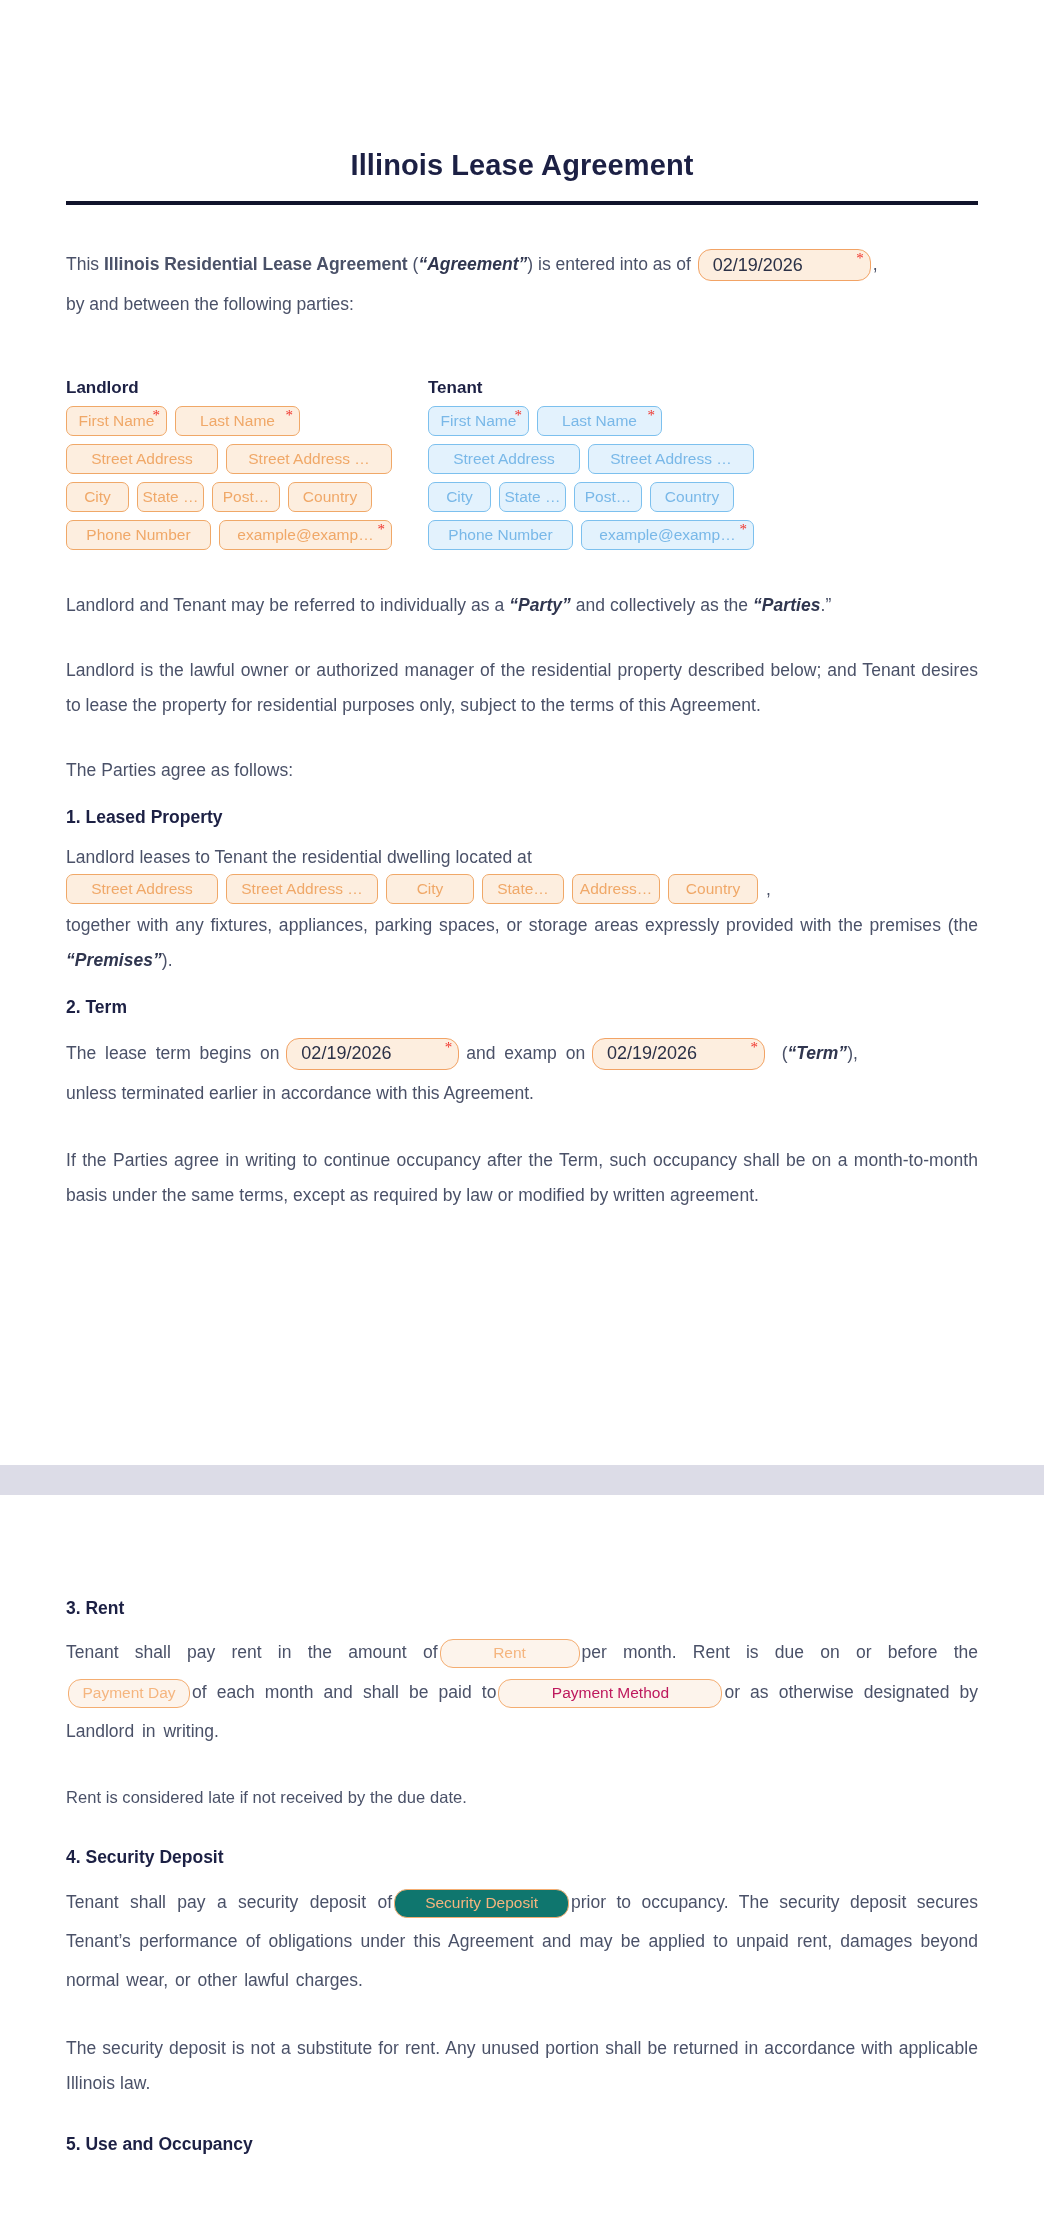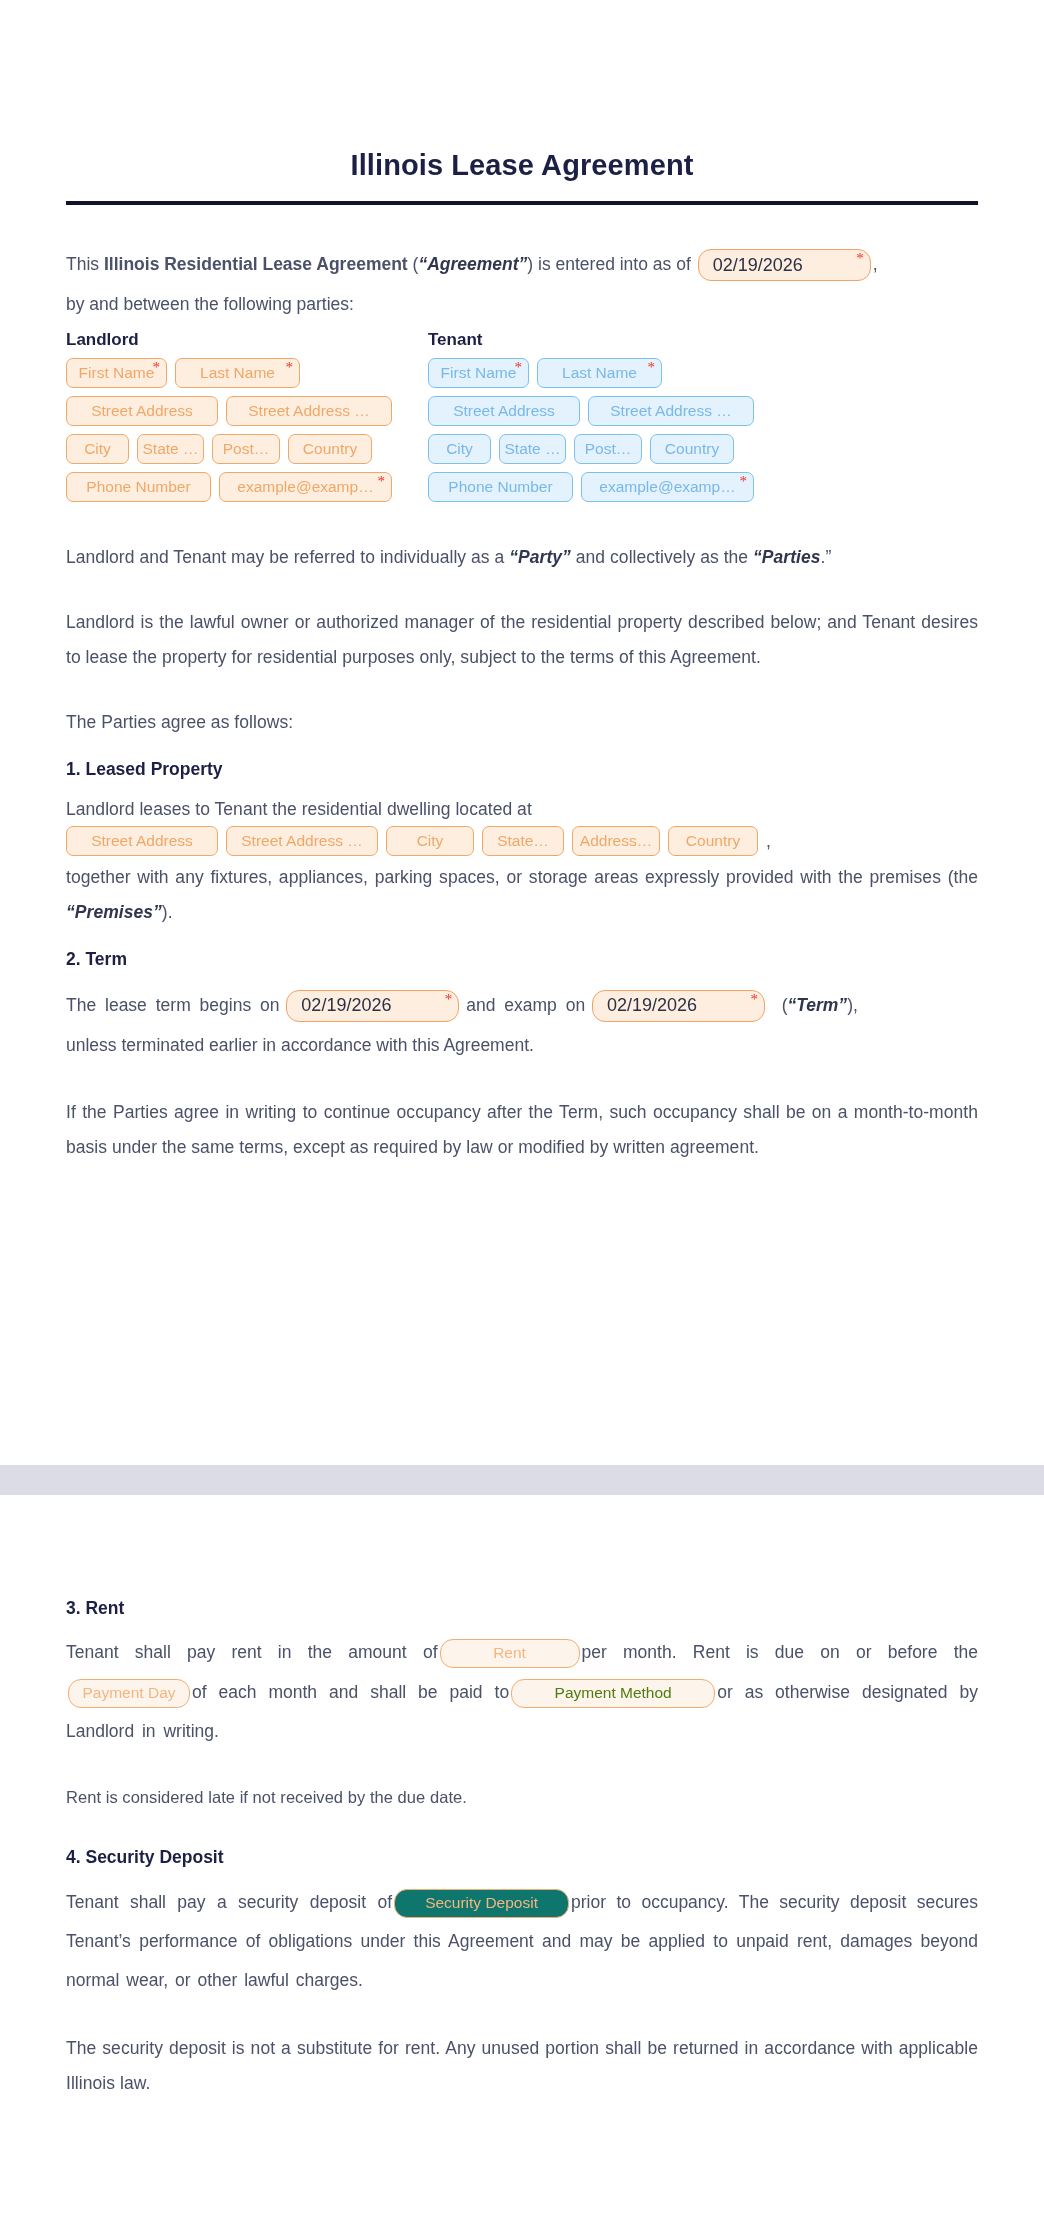--- a/index.html
+++ b/index.html
@@ -62,21 +62,21 @@
     margin: 0 0 12px 0;
     line-height: 1.5;
   }
 
   
   .parties {
     display: flex;
     gap: 36px;
     margin: 6px 0 0 0;
   }
-  .party-col { width: 326px; }
+  .party-col { width: 326px; margin-top: 48px; }
   .party-label {
     font-size: 17px;
     font-weight: bold;
     color: #1c2044;
     margin-bottom: 8px;
   }
   .field-row {
     display: flex;
     gap: 8px;
     margin-bottom: 8px;
@@ -178,21 +178,21 @@
     background: #fdeedf;
     color: #2b3147;
     justify-content: flex-start;
     padding-left: 14px;
     font-size: 18px;
     width: 173px;
     height: 32px;
   }
   .fi-rent { border: 1.6px solid #f4ad71; background: #fdf4ec; color: #f5b57f; width: 140px; }
   .fi-payday { border: 1.6px solid #f4ad71; background: #fdf4ec; color: #f5b57f; width: 122px; }
-  .fi-paymethod { border: 1.6px solid #f4ad71; background: #fdf4ec; color: #4d7c0f; width: 204px; }
+  .fi-paymethod { border: 1.6px solid #f4ad71; background: #fdf4ec; color: #be185d; width: 224px; }
   .fi-deposit { border: 1.6px solid #f4ad71; background: #0f766e; color: #f5b57f; width: 175px; }
 
   .term-line { line-height: 2.3; }
   .spaced-justify {
     text-align: justify;
     text-align-last: left;
   }
 </style>
 </head>
 <body>
@@ -408,15 +408,16 @@
           <span>Security Deposit</span>
         </span><span style="word-spacing:2px;">prior to occupancy. The security deposit secures Tenant’s performance of obligations under this Agreement and may be applied to unpaid rent, damages beyond normal wear, or other lawful charges.</span>
     </div>
 
     <div class="gap-md"></div>
 
     <p class="para j">The security deposit is not a substitute for rent. Any unused portion shall be returned in accordance with applicable Illinois law.</p>
 
     <div class="gap-md"></div>
 
+    <h2 class="section-heading">5. Use and Occupancy</h2>
   </div>
 
 </div>
 
 </body></html>

